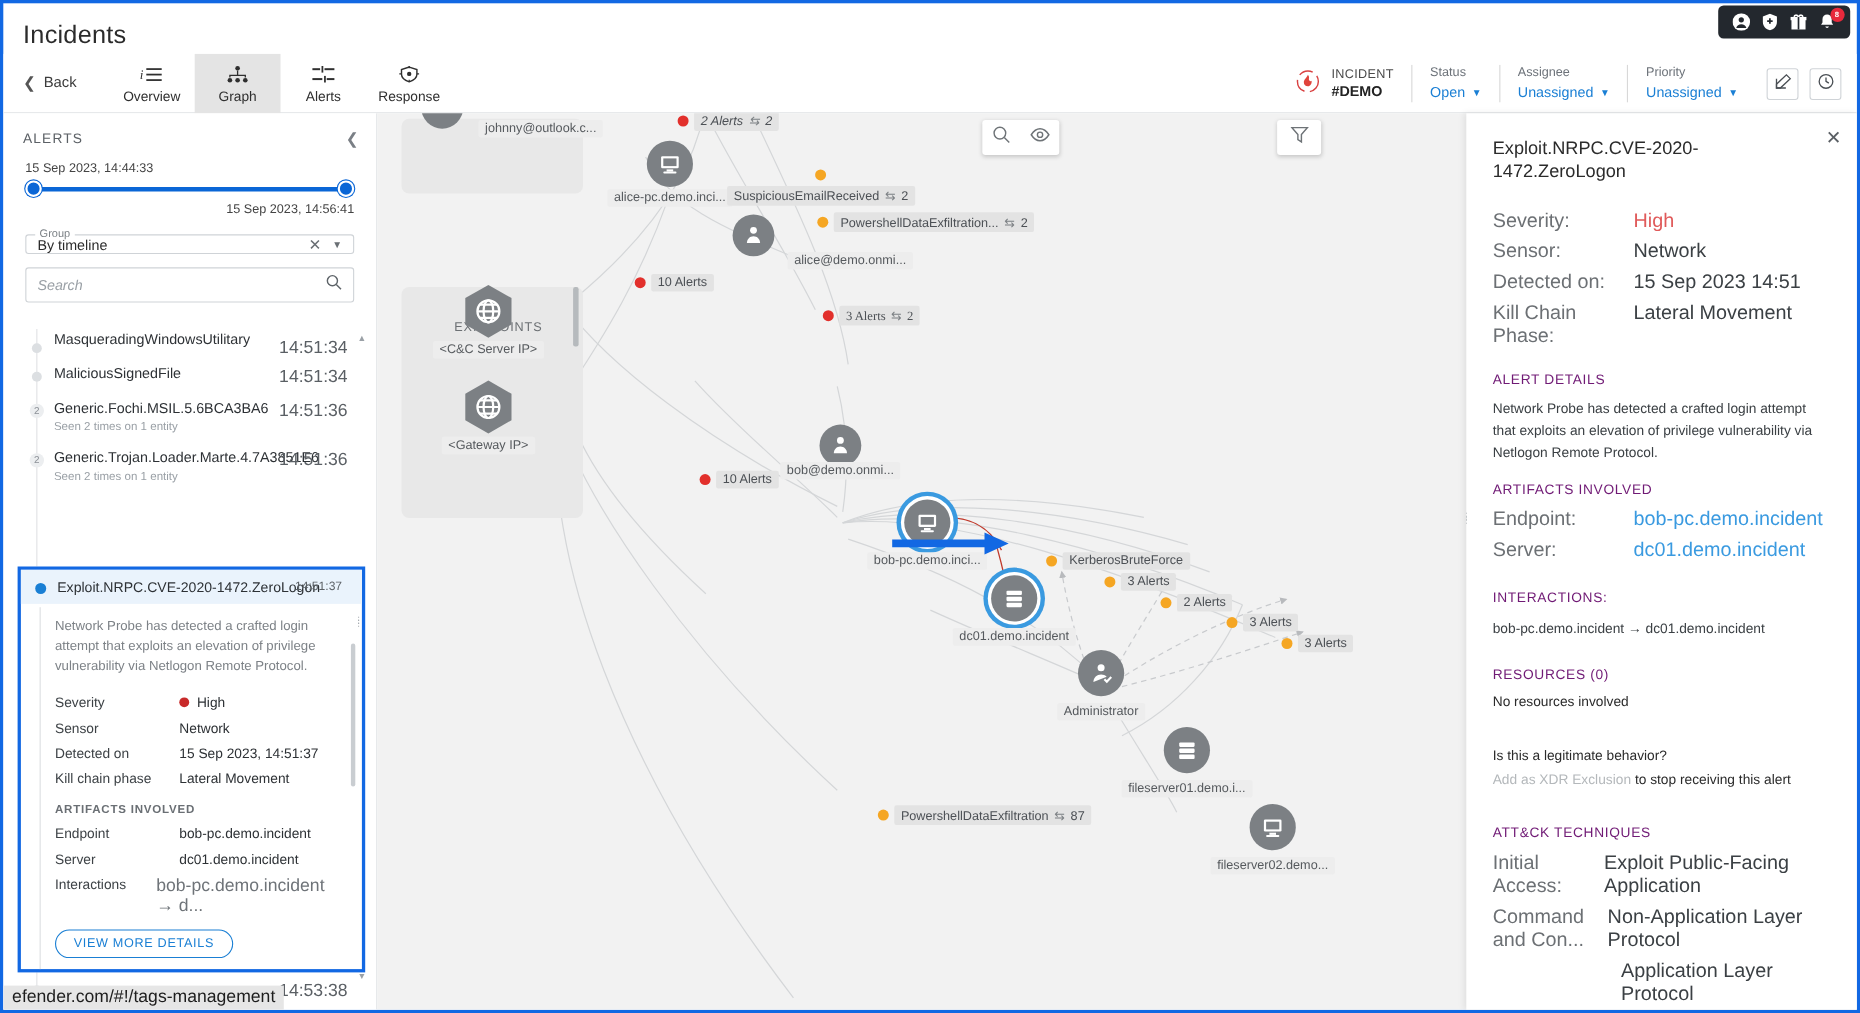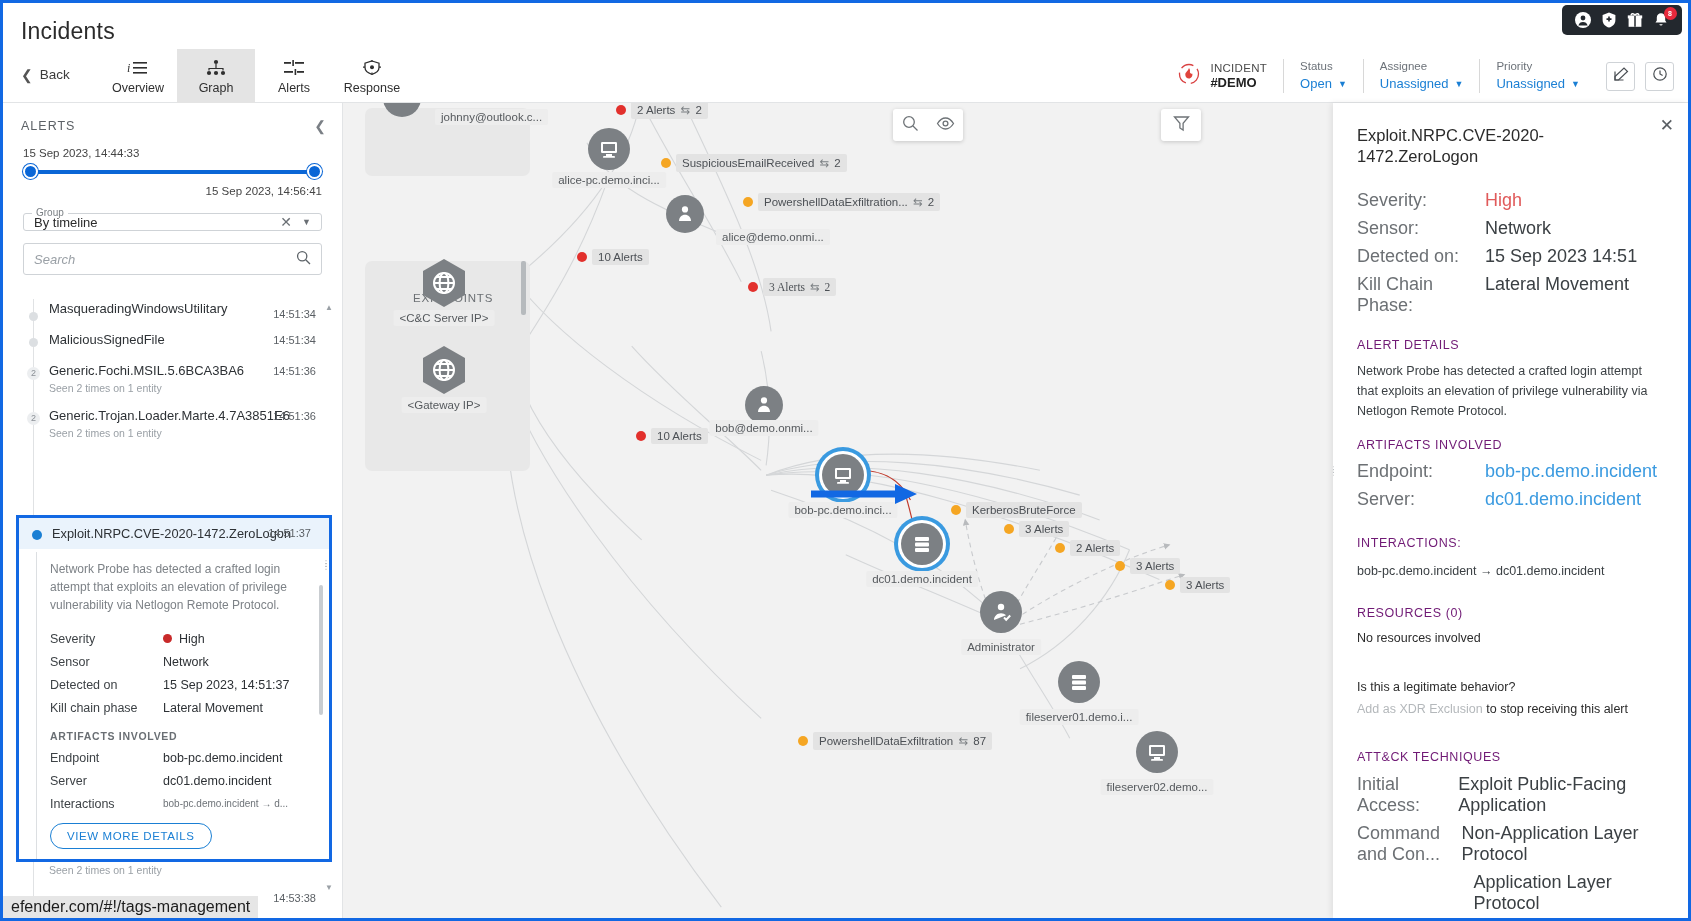--- a/index.html
+++ b/index.html
@@ -172,21 +172,21 @@
     background: #eceef0; color: #8b9096;
     font-size: 9px; display: flex; align-items: center; justify-content: center;
   }
   .arow .dot.plain {
     width: 9px; height: 9px; left: 26px; top: 13px; background: #dcdfe2;
   }
   .arow .nm { font-size: 13px; color: #2d3135; line-height: 1.3; }
   .arow .sub { font-size: 10.5px; color: #9aa0a6; margin-top: 2px; }
   .arow .tm {
     position: absolute; right: 26px; top: 9px;
-    font-size: 11px; color: #5a5f64;
+    font-size: 16px; color: #5a5f64;
   }
 
   
   .sel-card {
     position: absolute; left: 13px; right: 10px; top: 412px;
     border: 3px solid #1268e3; background: #fff;
     z-index: 25;
   }
   .sel-card .hdr {
     background: #eaf3fc; position: relative; padding: 8px 36px 8px 33px;
@@ -612,21 +612,21 @@
         <div class="sel-kv">
           <span class="k">Endpoint</span>
           <span class="v sel-link">bob-pc.demo.incident</span>
         </div>
         <div class="sel-kv">
           <span class="k">Server</span>
           <span class="v sel-link">dc01.demo.incident</span>
         </div>
         <div class="sel-kv">
           <span class="k">Interactions</span>
-          <span class="v" style="color:#6e7378;font-size:10px">bob-pc.demo.incident → d...</span>
+          <span class="v" style="color:#6e7378;font-size:16px">bob-pc.demo.incident → d...</span>
         </div>
 
         <div class="vmd-btn">VIEW MORE DETAILS</div>
         <div class="sel-scroll"></div>
       </div>
       <div class="dragdots">
         ⋮<br>⋮
       </div>
     </div>
   </div>
@@ -822,28 +822,28 @@
       <div class="lbl" style="top:48px;">fileserver02.demo...</div>
     </div>
 
     <div class="arrow-annot" style="left:468px;top:378px;">
       <svg width="110" height="26" viewBox="0 0 110 26">
         <path d="M0 13h88" stroke="#1268e3" stroke-width="7"></path>
         <path d="M84 3 L106 13 L84 23 z" fill="#1268e3"></path>
       </svg>
     </div>
 
-    <div class="chip" style="left:273px;top:-2px;">
+    <div class="chip" style="left:273px;top:-2px;font-style:italic;">
       <span class="cd" style="background:#e2302c"></span>
       <span class="ct">
         <span>2 Alerts</span> <span class="arr">⇆</span> <span>2</span>
       </span>
     </div>
 
-    <div class="chip" style="left:318px;top:51px;">
+    <div class="chip" style="left:318px;top:51px;flex-direction:column;">
       <span class="cd" style="background:#f5a623"></span>
       <span class="ct">
         <span>SuspiciousEmailReceived</span> <span class="arr">⇆</span> <span>2</span>
       </span>
     </div>
 
     <div class="chip" style="left:400px;top:90px;">
       <span class="cd" style="background:#f5a623"></span>
       <span class="ct">
         <span>PowershellDataExfiltration...</span> <span class="arr">⇆</span> <span>2</span>

